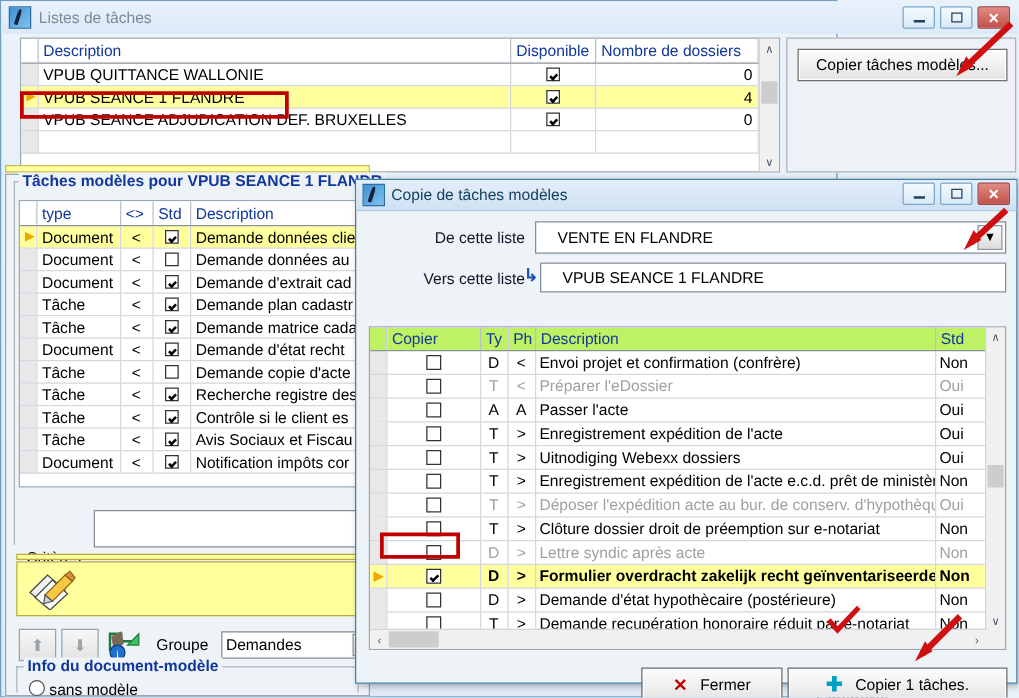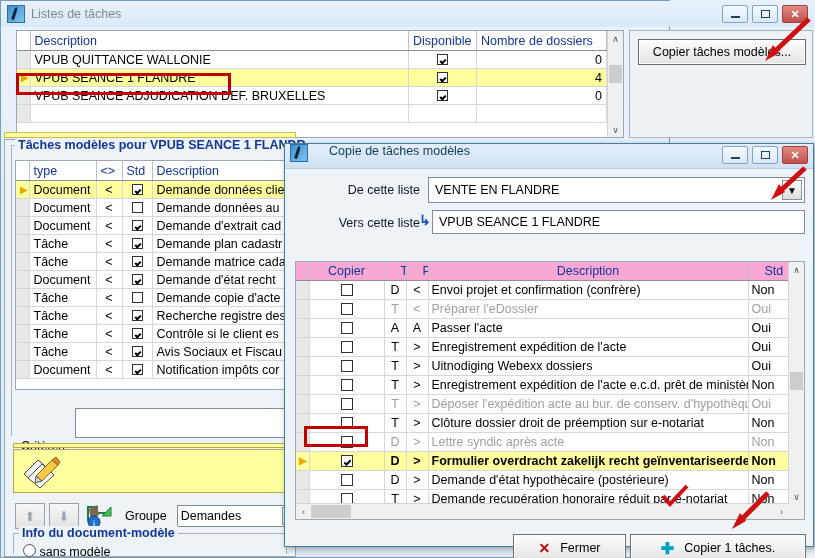--- a/index.html
+++ b/index.html
@@ -95,21 +95,21 @@
   .panel-left{
     position:absolute;left:3px;top:138px;width:292px;height:418px;
     background:#eef3f8;border:1px solid #9aa8b5;box-sizing:border-box;
   }
   .stripe{position:absolute;left:3px;top:131px;width:292px;height:6px;background:#ffff9e;border:1px solid #c9ba5a;box-sizing:border-box;}
 
   .crit-label{position:absolute;font-size:12.5px;color:#000;}
   .inputbox{
     background:#fff;border:1px solid #7f8c99;box-sizing:border-box;
     font-family:"Liberation Sans",sans-serif;font-size:12.5px;color:#000;
-    display:flex;align-items:center;padding:0 6px;
+    display:flex;align-items:center;padding:0 17px;
   }
   .yellowband{
     position:absolute;background:#ffff9e;border:1px solid #b9a94a;box-sizing:border-box;
   }
   .note-icon{position:absolute;left:8px;top:6px;width:40px;height:32px;}
 
   .toolbtn{
     width:30px;height:26px;border:1px solid #9aa3ab;background:linear-gradient(#f7f7f7,#e2e2e2);
     box-sizing:border-box;display:flex;align-items:center;justify-content:center;color:#9aa3ab;font-size:13px;
   }
@@ -124,35 +124,35 @@
   }
 
   
   .dialog{
     position:absolute;left:283px;top:142px;width:530px;height:404px;
     background:#eef3f8;border:1px solid #3f7fa8;box-sizing:border-box;
     box-shadow:2px 2px 6px rgba(0,0,0,.35);
   }
   .dlg-title{
     height:24px;background:linear-gradient(#e4eefa,#cfe1f3);
-    display:flex;align-items:flex-start;border-bottom:1px solid #b7cde0;position:relative;gap:16px;
+    display:flex;align-items:center;border-bottom:1px solid #b7cde0;position:relative;
   }
   .dlg-title .t{color:#14405f;font-size:12.5px;}
   .dlg-body{position:absolute;left:0;right:0;top:24px;bottom:0;}
   .lbl{position:absolute;font-size:12.5px;color:#0f172a;text-align:right;}
 
   .dgrid{
     position:absolute;left:10px;top:93px;width:510px;height:259px;
     border:1px solid #9aa8b5;background:#fff;box-sizing:border-box;overflow:hidden;
   }
   table.d{border-collapse:collapse;table-layout:fixed;width:495px;font-size:12.5px;}
   table.d th{
-    background:#f9a8d4;color:#12379b;font-weight:normal;text-align:center;
+    background:#bef264;color:#12379b;font-weight:normal;text-align:left;
     border-right:1px solid #b9c2cb;border-bottom:1px solid #8a929b;
-    padding:0 16px;height:18px;white-space:nowrap;overflow:hidden;
+    padding:0 4px;height:18px;white-space:nowrap;overflow:hidden;
   }
   table.d td{
     border-right:1px solid #d2d8de;border-bottom:1px solid #d2d8de;
     padding:0 3px;height:18px;white-space:nowrap;overflow:hidden;color:#000;
   }
   table.d tr.dim td{color:#a0a0a0;}
   table.d tr.hl td{background:#ffff9e;font-weight:bold;}
   .cen{text-align:center;}
   .ck2{display:inline-block;width:12px;height:12px;border:1px solid #333;background:#fff;
       position:relative;vertical-align:-2px;box-sizing:border-box;}

